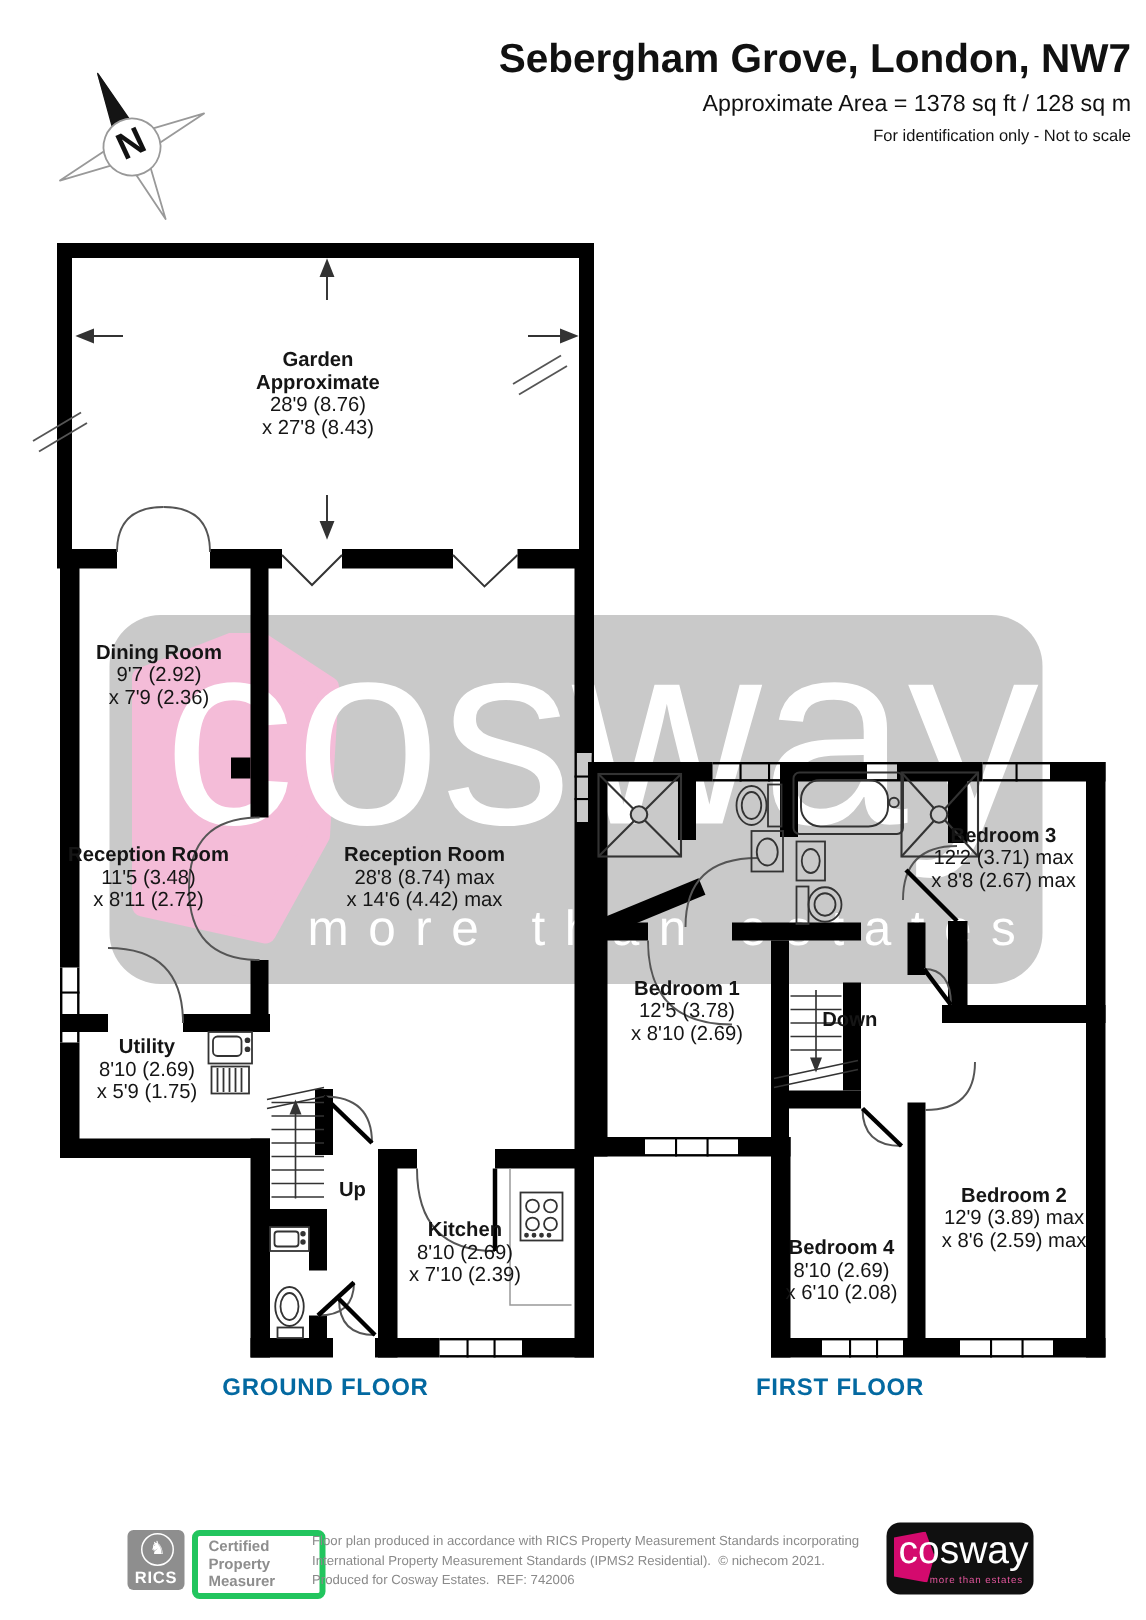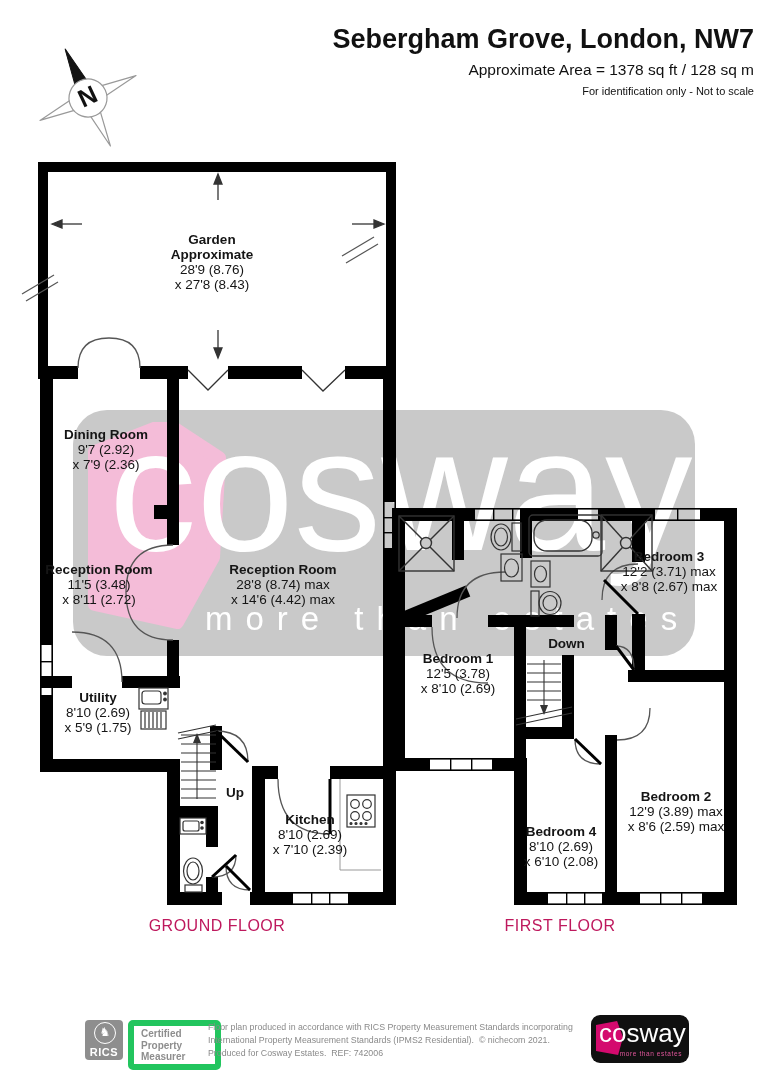--- a/index.html
+++ b/index.html
@@ -22,30 +22,30 @@
   
   .compass{position:absolute;left:30px;top:40px;z-index:2;}
   .compass-n{position:absolute;left:74px;top:82px;width:26px;height:26px;z-index:3;
              font-size:25px;font-weight:bold;color:#111;transform:rotate(-25deg);text-align:center;}
   
   .rlabel{position:absolute;transform:translateX(-50%);text-align:center;font-size:13.5px;
           line-height:15px;color:#151515;white-space:nowrap;z-index:3;}
   .rlabel .rn{font-weight:bold;}
   .stair-label{position:absolute;transform:translateX(-50%);font-size:13.5px;font-weight:bold;
                color:#151515;z-index:3;white-space:nowrap;}
-  .ftitle{position:absolute;transform:translateX(-50%);font-size:16px;font-weight:normal;
-          letter-spacing:.5px;color:#be185d;z-index:3;white-space:nowrap;}
+  .ftitle{position:absolute;transform:translateX(-50%);font-size:16px;font-weight:bold;
+          letter-spacing:.5px;color:#0369a1;z-index:3;white-space:nowrap;}
   
   .rics-badge{position:absolute;left:85px;top:1020px;width:38px;height:40px;background:#8e8e8e;
               border-radius:4px;z-index:4;}
   .rics-crest{position:absolute;left:9px;top:2px;width:20px;height:20px;border:1.6px solid #fff;
               border-radius:50%;color:#fff;font-size:12px;line-height:19px;text-align:center;}
   .rics-word{position:absolute;left:0;right:0;bottom:2px;text-align:center;color:#fff;
              font-size:11px;font-weight:bold;letter-spacing:.5px;}
-  .cert-box{position:absolute;left:128px;top:1020px;width:74px;height:36px;border:6px solid #22c55e;
+  .cert-box{position:absolute;left:128px;top:1020px;width:74px;height:36px;border:4px solid #22c55e;
             border-radius:5px;z-index:4;padding:2px 0 0 7px;color:#8e8e8e;font-size:10px;
             font-weight:bold;line-height:11.5px;}
   .disclaimer{position:absolute;left:208px;top:1021px;width:388px;z-index:4;color:#8a8a8a;
               font-size:8.8px;line-height:13px;}
   .cosway-logo{position:absolute;left:591px;top:1015px;width:98px;height:48px;background:#101010;
                border-radius:9px;z-index:4;overflow:hidden;}
   .cl-pink{position:absolute;left:5px;top:6px;width:27px;height:34px;background:#d40a6e;
            clip-path:polygon(0 12%,78% 0,100% 48%,82% 100%,0 88%);}
   .cl-word{position:absolute;left:8px;top:3px;font-size:26px;color:#fff;letter-spacing:0;}
   .cl-tag{position:absolute;right:7px;bottom:6px;font-size:6.5px;color:#e2569c;letter-spacing:.6px;}
@@ -394,21 +394,21 @@
   <div class="rlabel" style="left:676px;top:789px;">
     <div class="rn">Bedroom 2</div>
     <div>12'9 (3.89) max</div>
     <div>x 8'6 (2.59) max</div>
   </div>
   <div class="rlabel" style="left:561px;top:824px;">
     <div class="rn">Bedroom 4</div>
     <div>8'10 (2.69)</div>
     <div>x 6'10 (2.08)</div>
   </div>
-  <div class="stair-label" style="left:548px;top:636px;padding-left:37px;">Down</div>
+  <div class="stair-label" style="left:548px;top:672px;padding-left:37px;">Down</div>
 
   <div class="ftitle" style="left:217px;top:917px;">GROUND FLOOR</div>
   <div class="ftitle" style="left:560px;top:917px;">FIRST FLOOR</div>
 
   <div class="rics-badge">
     <div class="rics-crest">♞</div>
     <div class="rics-word">RICS</div>
   </div>
   <div class="cert-box">
     <div>Certified</div>

